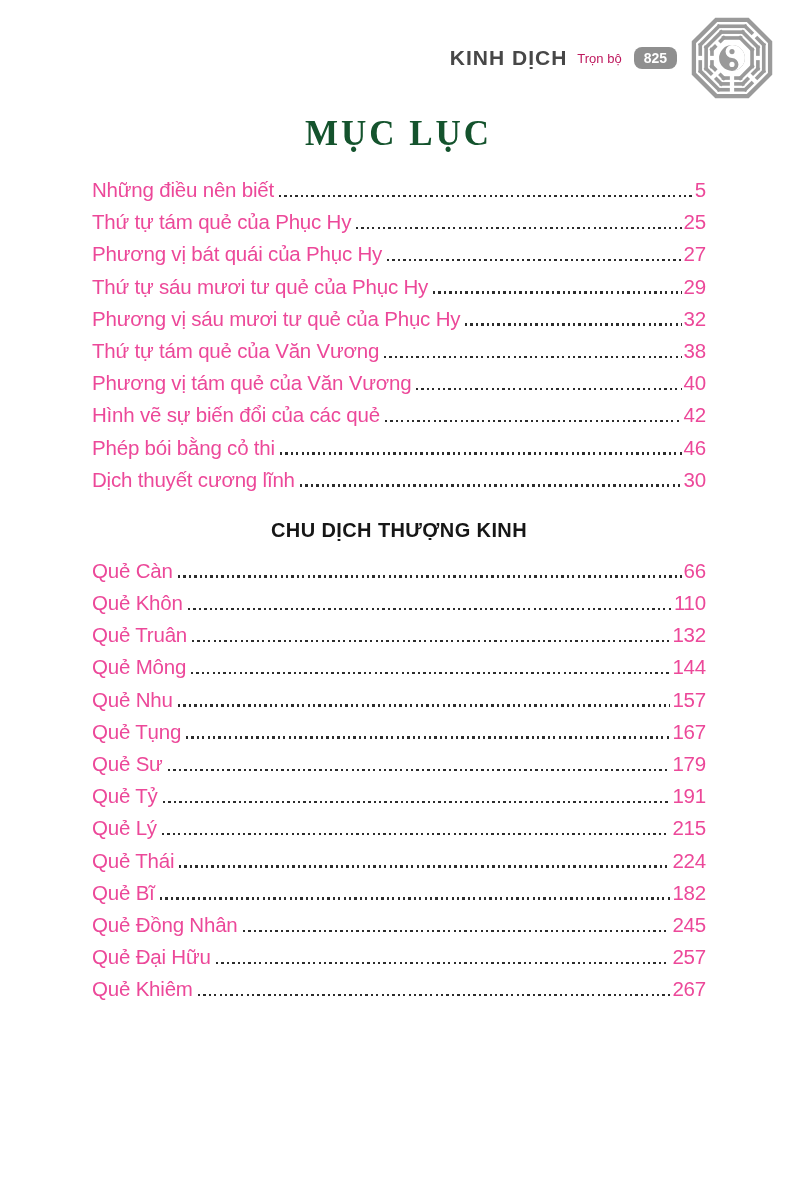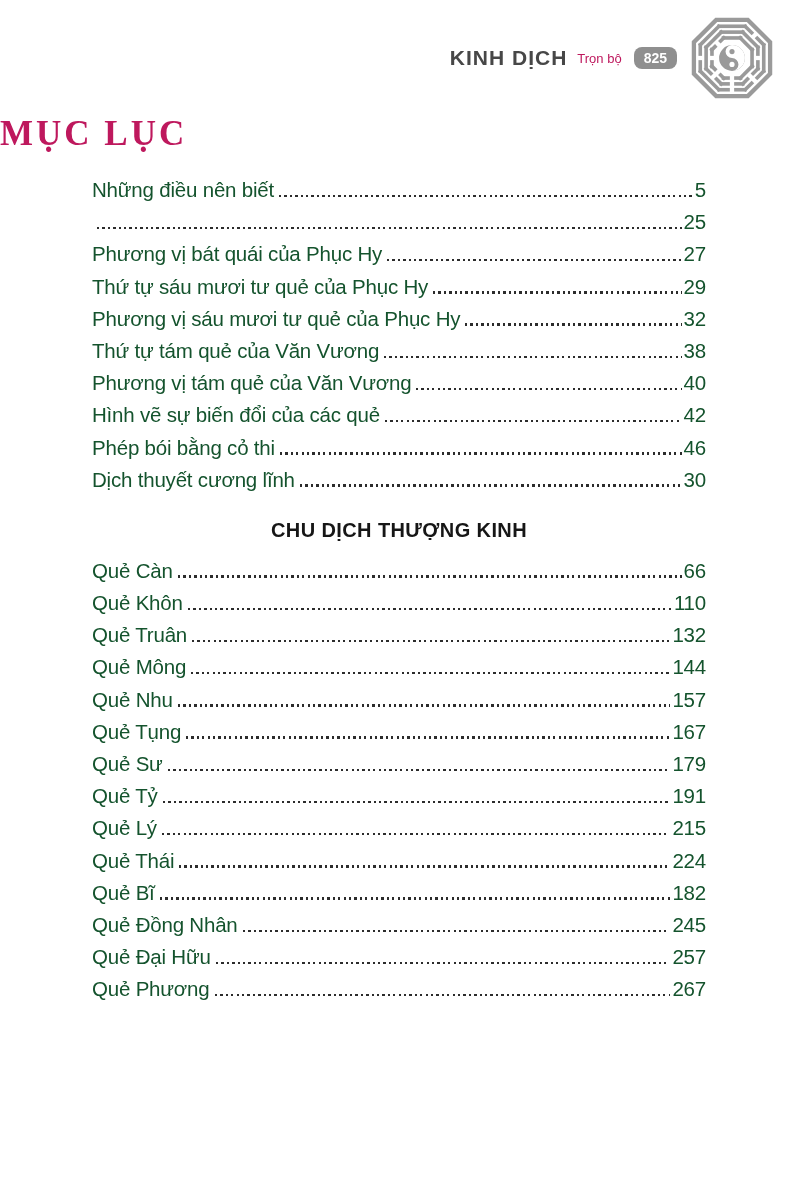--- a/index.html
+++ b/index.html
@@ -15,28 +15,29 @@
     font-weight:bold;font-size:21px;letter-spacing:1px;color:#474747;
     font-family:"Liberation Sans","DejaVu Sans",sans-serif;
   }
   .brand-suffix{font-size:13px;color:#be185d;margin-left:6px;}
   .badge{
     background:#8f8f8f;color:#ffffff;font-weight:bold;font-size:14px;
     padding:3px 10px;border-radius:8px;margin-left:8px;line-height:1.15;
   }
   .logo{width:86px;height:86px;margin-left:8px;flex:0 0 auto;}
   .page-title{
+    text-align:center;
     font-family:"Liberation Serif","DejaVu Serif",serif;
-    font-weight:bold;font-size:35px;letter-spacing:3px;color:#be185d;
+    font-weight:bold;font-size:35px;letter-spacing:3px;color:#14532d;
     margin:22px 0 20px 0;
   }
   .toc{margin:0 91px 0 92px;}
   .toc-row{
     display:flex;align-items:baseline;height:32.2px;
-    font-size:20.5px;letter-spacing:-0.2px;font-weight:500;color:#14532d;
+    font-size:20.5px;letter-spacing:-0.2px;font-weight:500;color:#ec4899;
   }
   .toc-row .label{white-space:nowrap;line-height:32.2px;}
   .toc-row .pg{white-space:nowrap;line-height:32.2px;}
   .leader{
     flex:1;height:2.4px;margin:0 2px 0 5px;
     background:repeating-linear-gradient(90deg,#2c2c2c 0 2.3px,transparent 2.3px 5.4px);
   }
   .section-heading{
     text-align:center;font-weight:bold;font-size:20px;letter-spacing:0.4px;
     color:#161616;margin:21px 0 12px 0;line-height:26px;
@@ -119,20 +120,21 @@
 <div class="toc">
   <div class="toc-row">
     <span class="label">Những điều nên biết</span>
     <span class="leader"></span>
     <span class="pg">5</span>
   </div>
 
 
 
   <div class="toc-row">
+    <span class="label">Thứ tự tám quẻ của Phục Hy</span>
     <span class="leader"></span>
     <span class="pg">25</span>
   </div>
 
   <div class="toc-row">
     <span class="label">Phương vị bát quái của Phục Hy</span>
     <span class="leader"></span>
     <span class="pg">27</span>
   </div>
 
@@ -253,17 +255,17 @@
     <span class="pg">245</span>
   </div>
 
   <div class="toc-row">
     <span class="label">Quẻ Đại Hữu</span>
     <span class="leader"></span>
     <span class="pg">257</span>
   </div>
 
   <div class="toc-row">
-    <span class="label">Quẻ Phương</span>
+    <span class="label">Quẻ Khiêm</span>
     <span class="leader"></span>
     <span class="pg">267</span>
   </div>
 </div>
 
 </body></html>

